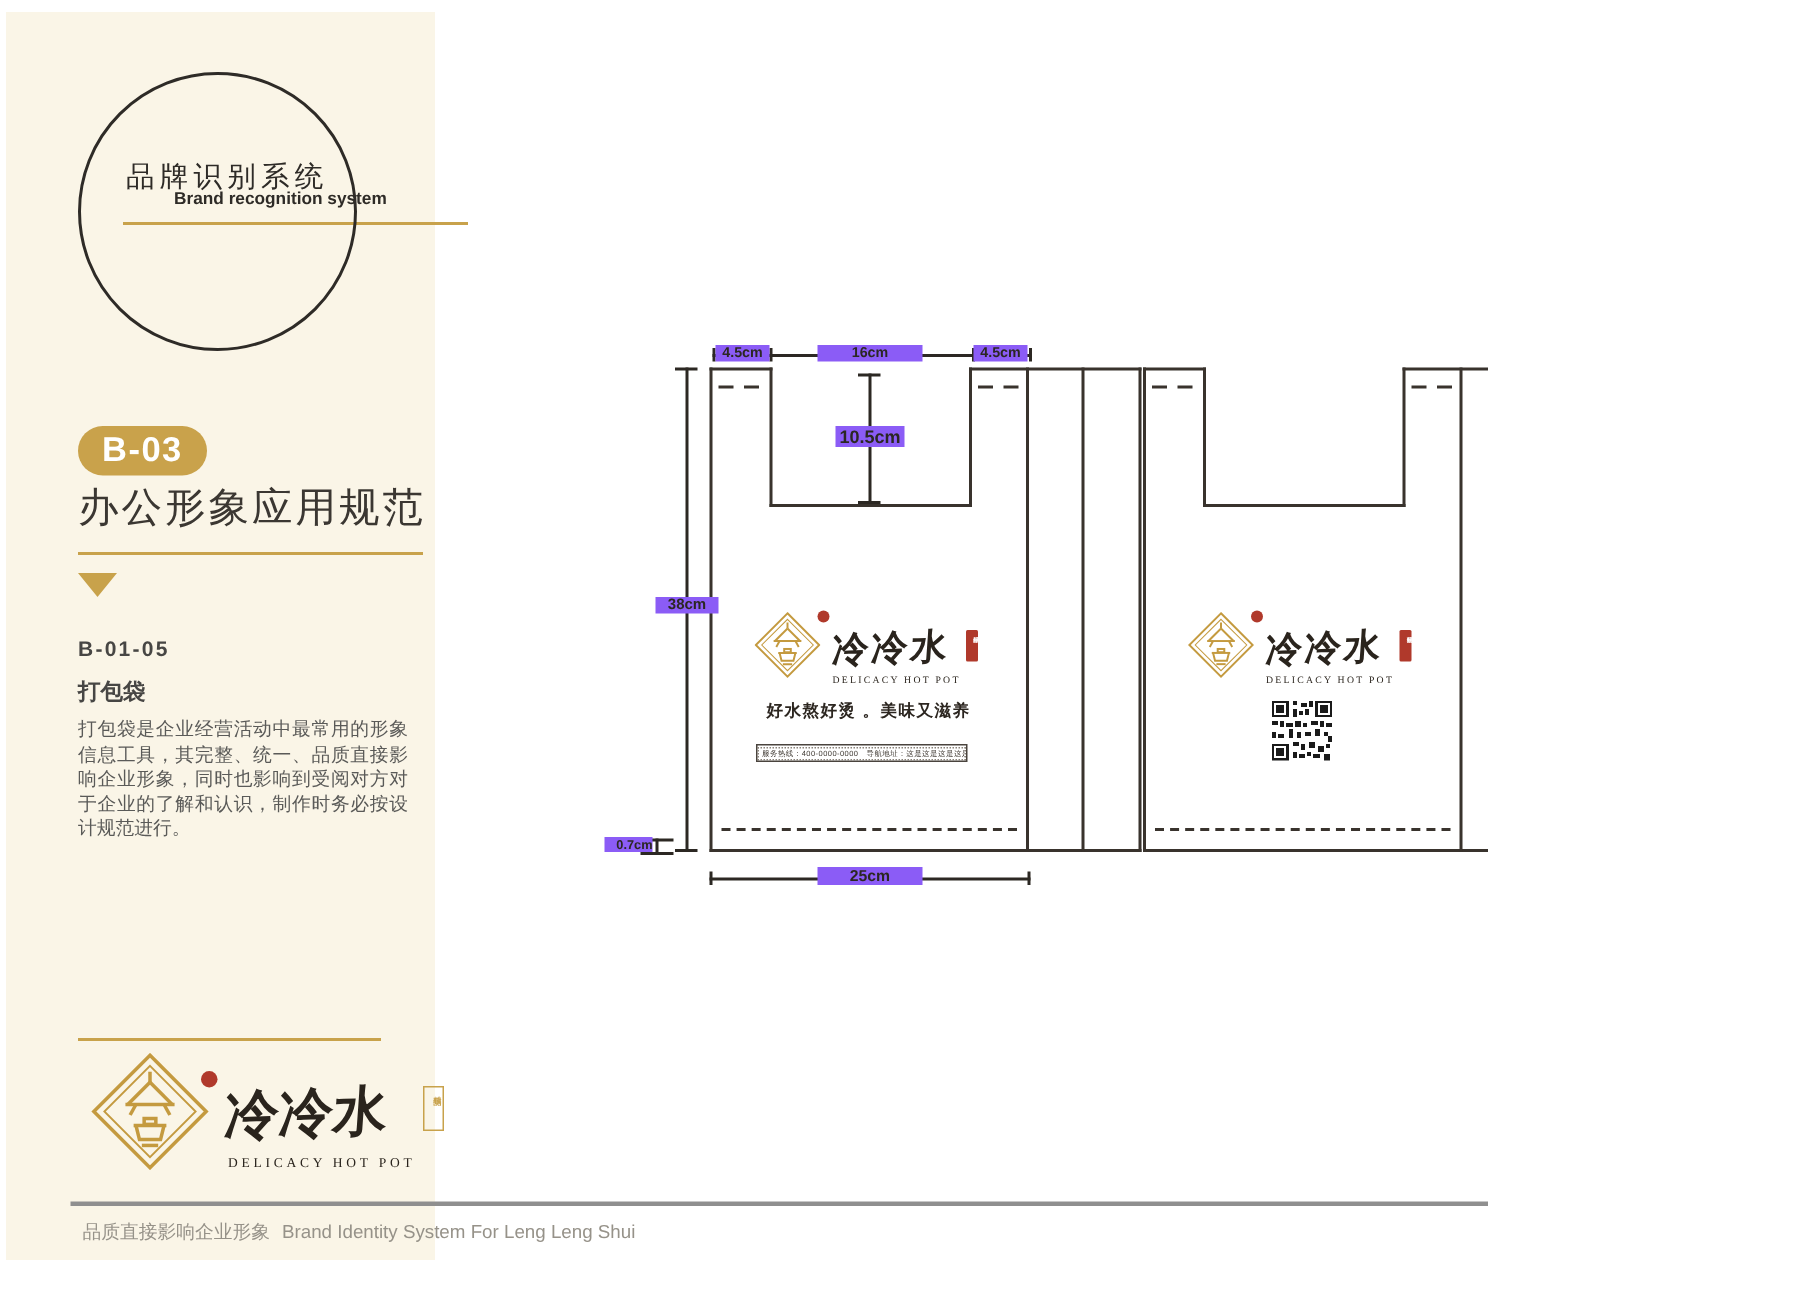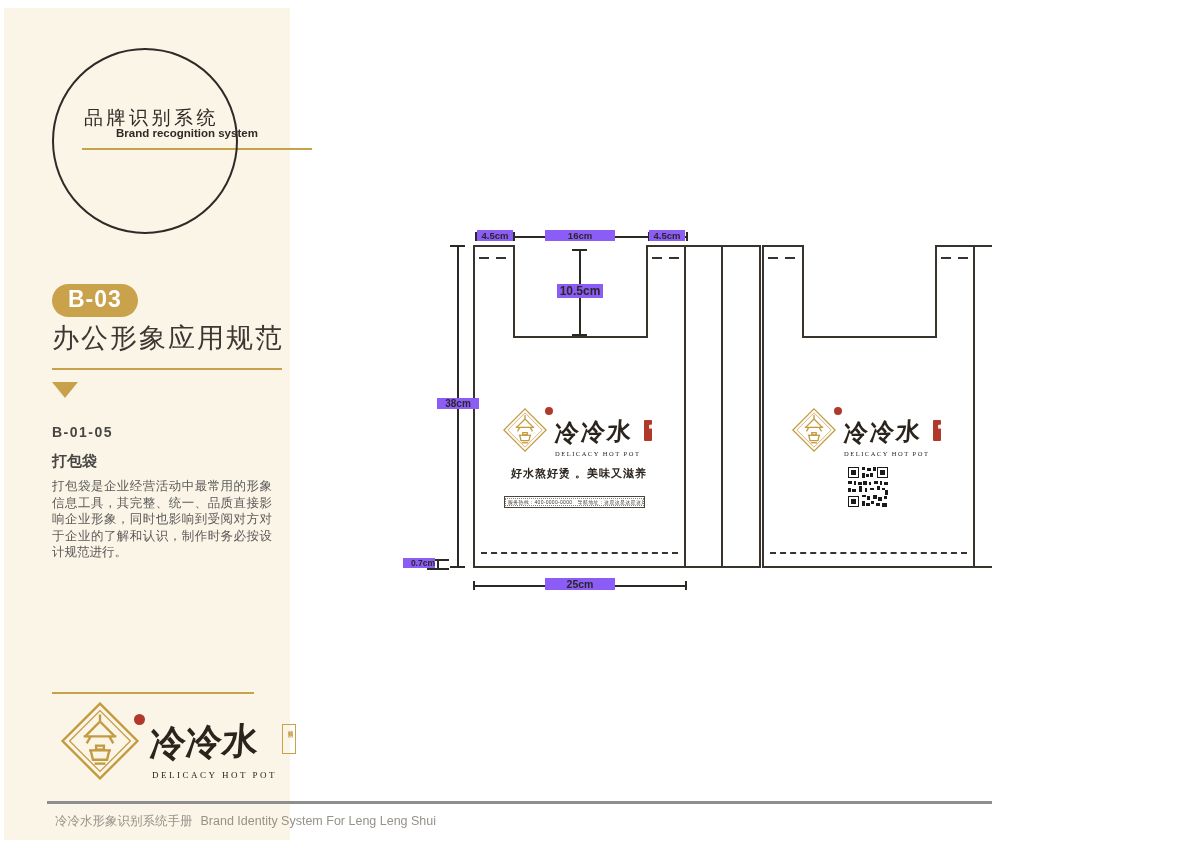--- a/index.html
+++ b/index.html
@@ -282,17 +282,17 @@
   <div class="dim" style="left:437px;top:559px;width:1.5px;height:10px;"></div>
   <div class="dlabel" style="left:388px;top:558px;width:32px;font-size:8.5px;text-align:right;margin-left:15px;">0.7cm</div>
 
   <div class="dim" style="left:473px;top:585px;width:214px;height:1.5px;"></div>
   <div class="dim" style="left:473px;top:581px;width:1.5px;height:9px;"></div>
   <div class="dim" style="left:685px;top:581px;width:1.5px;height:9px;"></div>
   <div class="dlabel" style="left:545px;top:578px;width:70px;font-size:10.5px;">25cm</div>
 
   <div class="footer-rule"></div>
   <div class="footer-text">
-    <span>冷冷水形象识别系统手册</span><span class="en">Brand Identity System For Leng Leng Shui</span>
+    <span>品质直接影响企业形象</span><span class="en">Brand Identity System For Leng Leng Shui</span>
   </div>
   <div class="page-pill">23</div>
 
 </div>
 
 </body></html>

